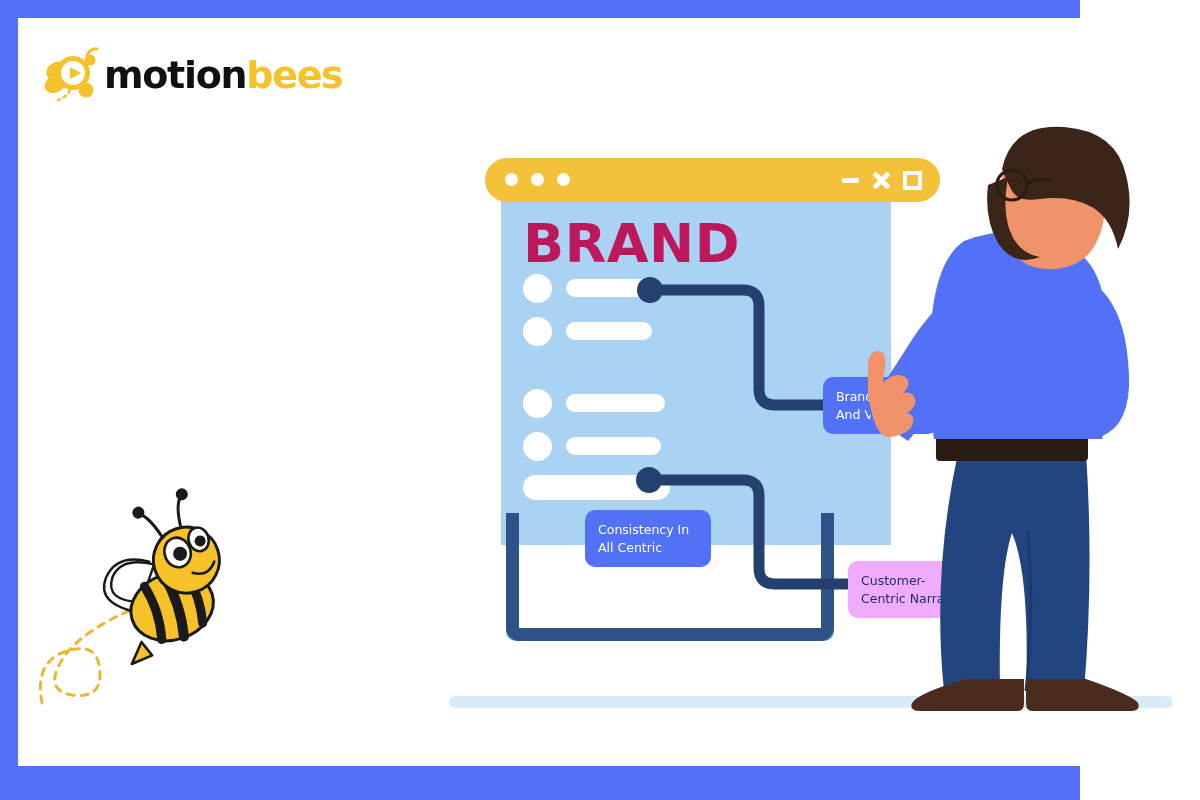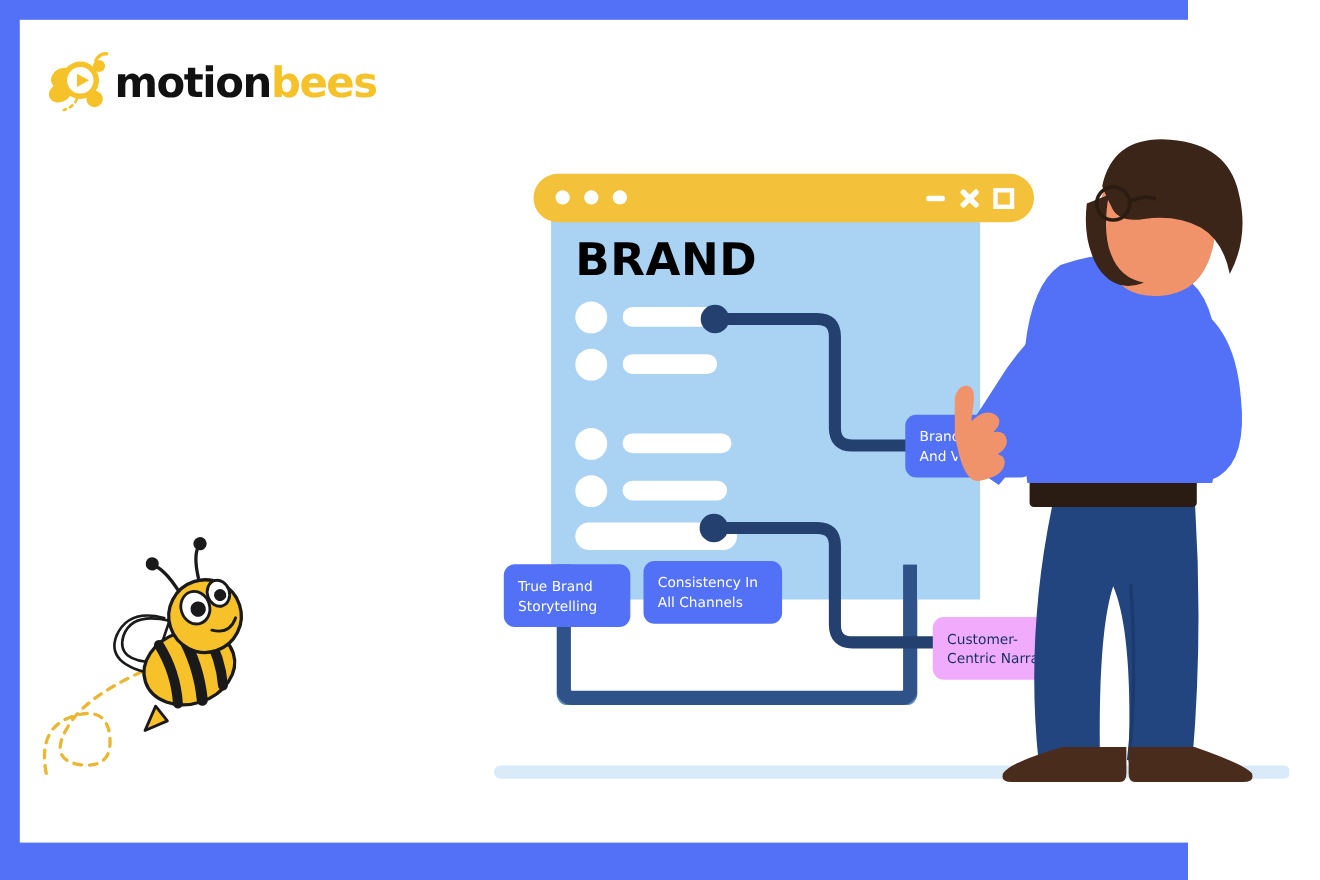--- a/index.html
+++ b/index.html
@@ -153,24 +153,24 @@
   .wb-close::before { transform: rotate(45deg); }
   .wb-close::after  { transform: rotate(-45deg); }
   .wb-max { width: 19px; height: 19px; border: 4px solid #ffffff; box-sizing: border-box; }
 
   
   .brand-title {
     position: absolute;
     left: 110px;
     top: 99px;
     font-family: "DejaVu Sans", sans-serif;
-    font-size: 41px;
+    font-size: 54px;
     font-weight: 700;
     letter-spacing: 0.5px;
-    color: #000000;
+    color: #be185d;
   }
   .list { position: absolute; left: 110px; top: 160px; width: 260px; }
   .row { display: flex; align-items: center; height: 30px; }
   .row + .row { margin-top: 13px; }
   .row.gap { margin-top: 42px; }
   .bullet { width: 29px; height: 29px; border-radius: 50%; background: #ffffff; flex: 0 0 auto; }
   .bar { height: 18px; background: #ffffff; border-radius: 9px; margin-left: 14px; }
   .bar.w1 { width: 86px; }
   .bar.w2 { width: 86px; }
   .bar.w3 { width: 99px; }
@@ -296,24 +296,22 @@
 
       <svg class="conn" viewBox="0 0 760 620">
         <path d="M237 177 H330 q16 0 16 16 V276 q0 16 16 16 H418" stroke="#23406e" stroke-width="11" fill="none" stroke-linecap="round" stroke-linejoin="round"></path>
         <circle cx="237" cy="177" r="13" fill="#23406e"></circle>
         <path d="M236 367 H330 q16 0 16 16 V455 q0 16 16 16 H448" stroke="#23406e" stroke-width="11" fill="none" stroke-linecap="round" stroke-linejoin="round"></path>
         <circle cx="236" cy="367" r="13" fill="#23406e"></circle>
       </svg>
 
       <div class="chip blue chip-mission">Brand Mission
 And Vision</div>
-      <div class="chip blue chip-true">True Brand
-Storytelling</div>
       <div class="chip blue chip-consist">Consistency In
-All Channels</div>
+All Centric</div>
       <div class="chip yellow chip-customer">Customer-
 Centric Narrative</div>
 
       <svg class="person" viewBox="0 0 310 590">
 
         <path d="M72 330 H218 q8 120 -2 238 l-58 2 q4 -118 -14 -160 q-14 42 -12 160 l-56 -2 q-12 -118 14 -238 Z" fill="#22457f"></path>
         <path d="M160 408 q6 90 -2 160" stroke="#1b3a6d" stroke-width="3" fill="none"></path>
 
         <path d="M98 556 q-48 14 -54 24 q-3 8 8 8 h98 q6 0 6 -8 v-24 Z" fill="#4a2c1d"></path>
         <path d="M218 556 q46 16 52 24 q3 8 -8 8 h-98 q-6 0 -6 -8 v-24 Z" fill="#4a2c1d"></path>

